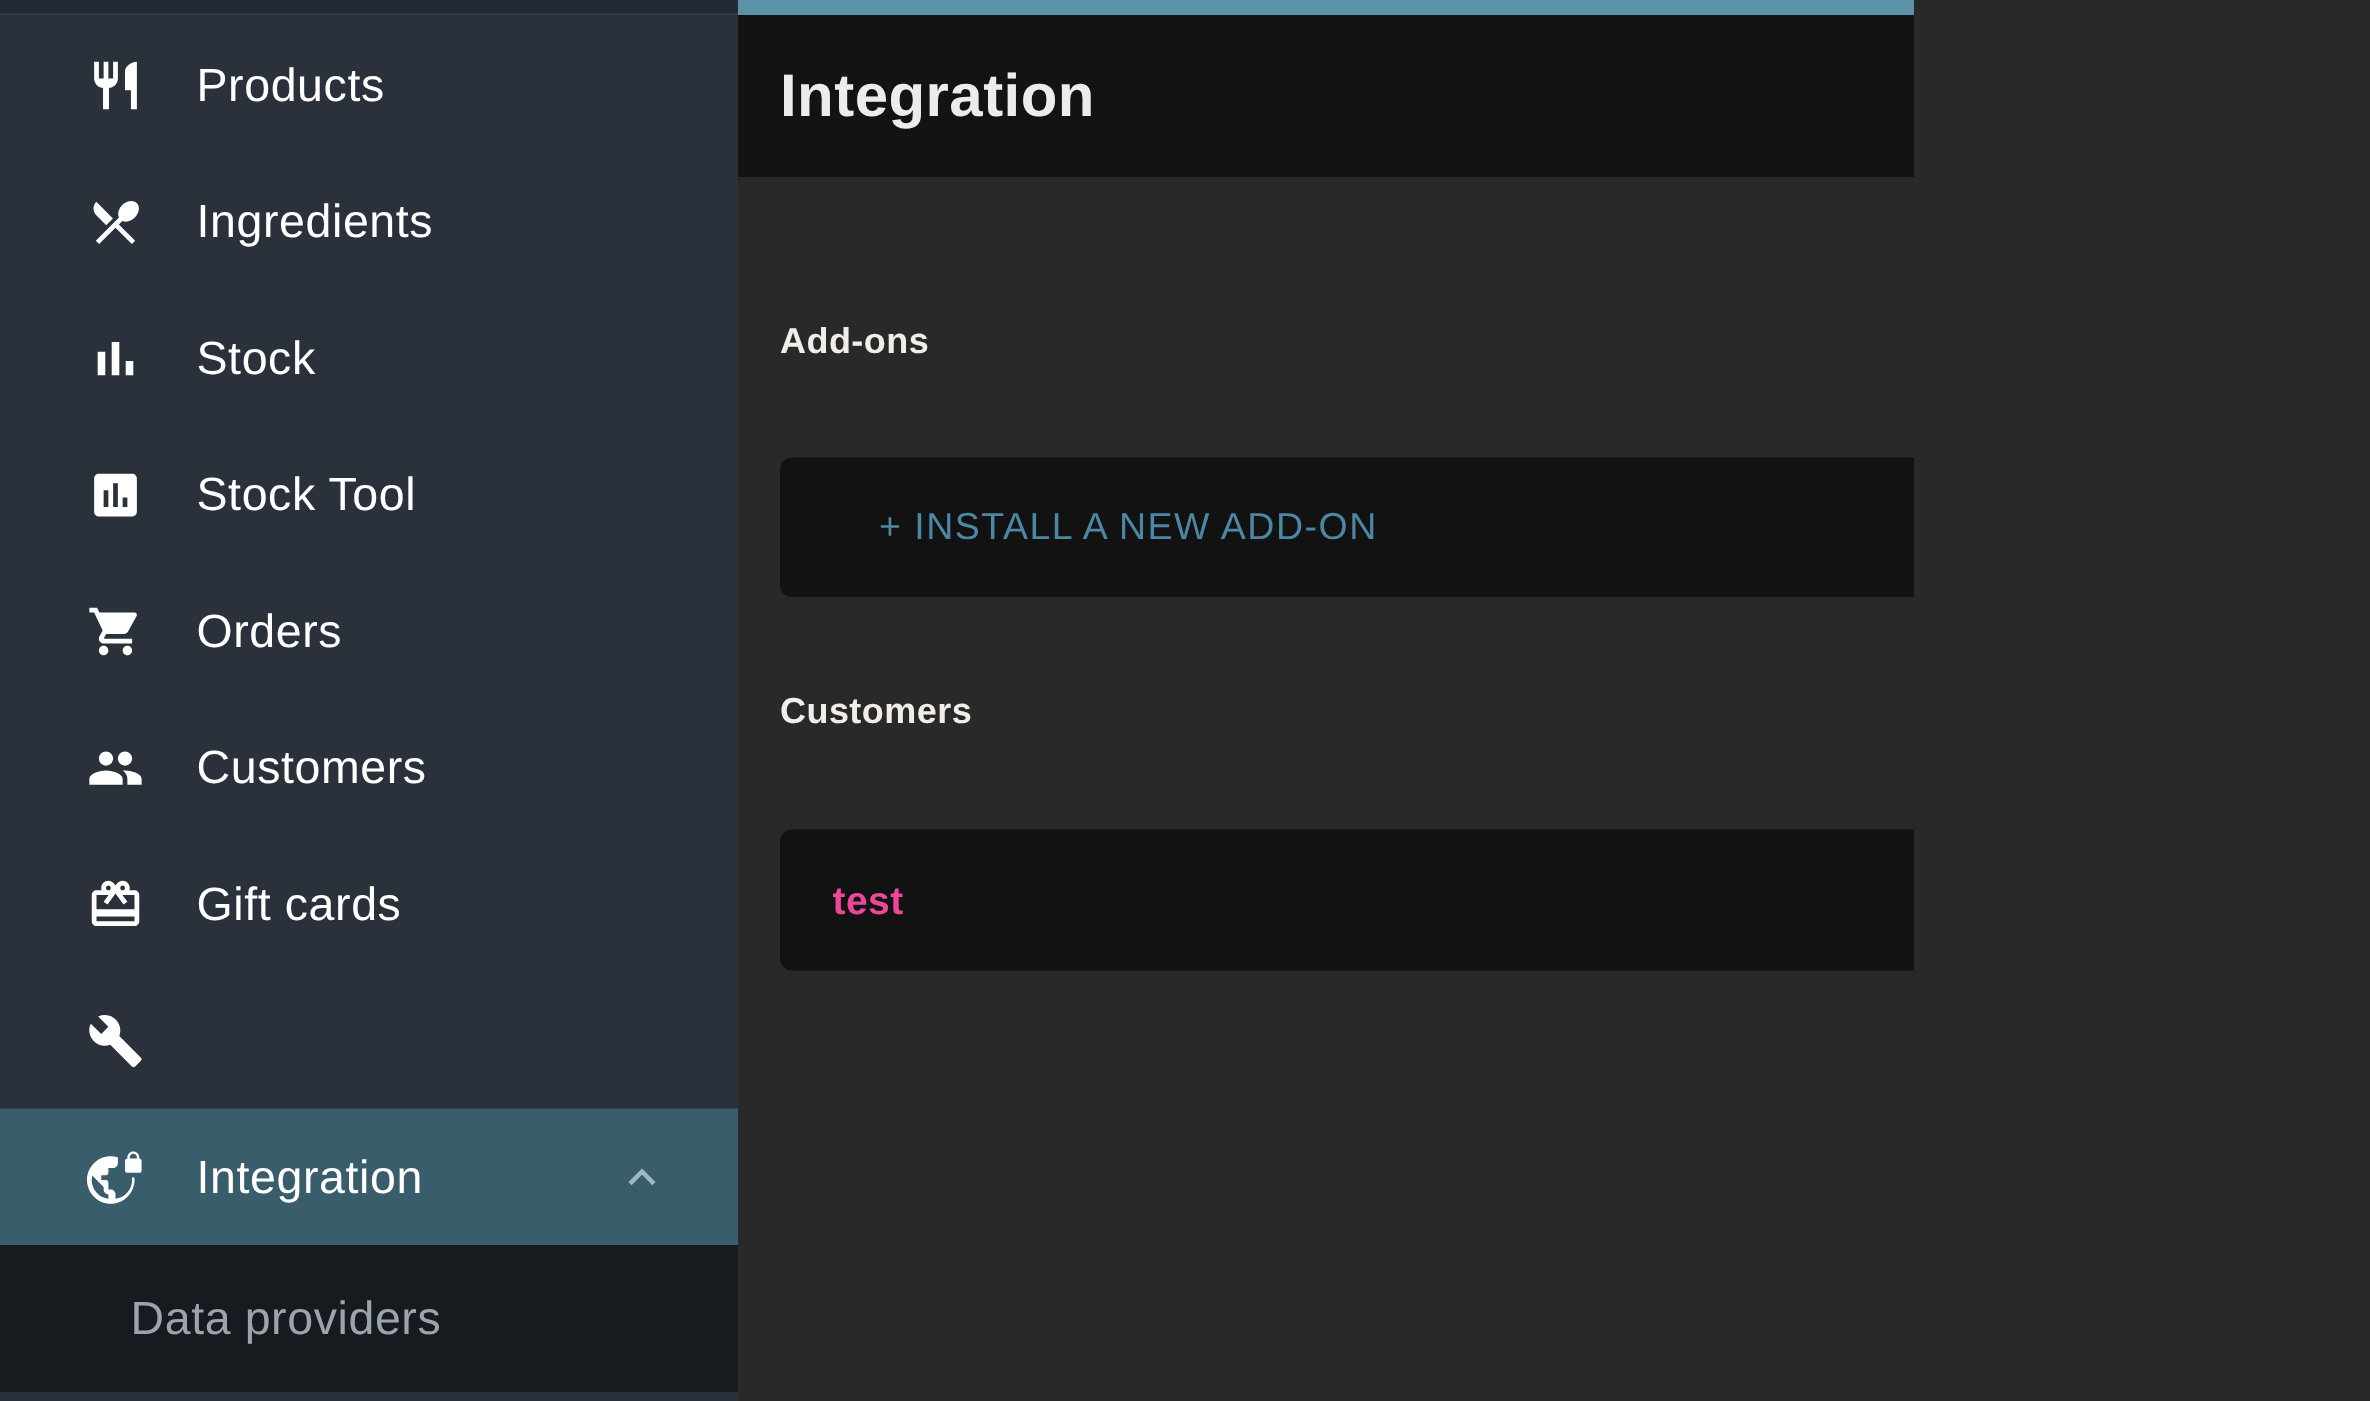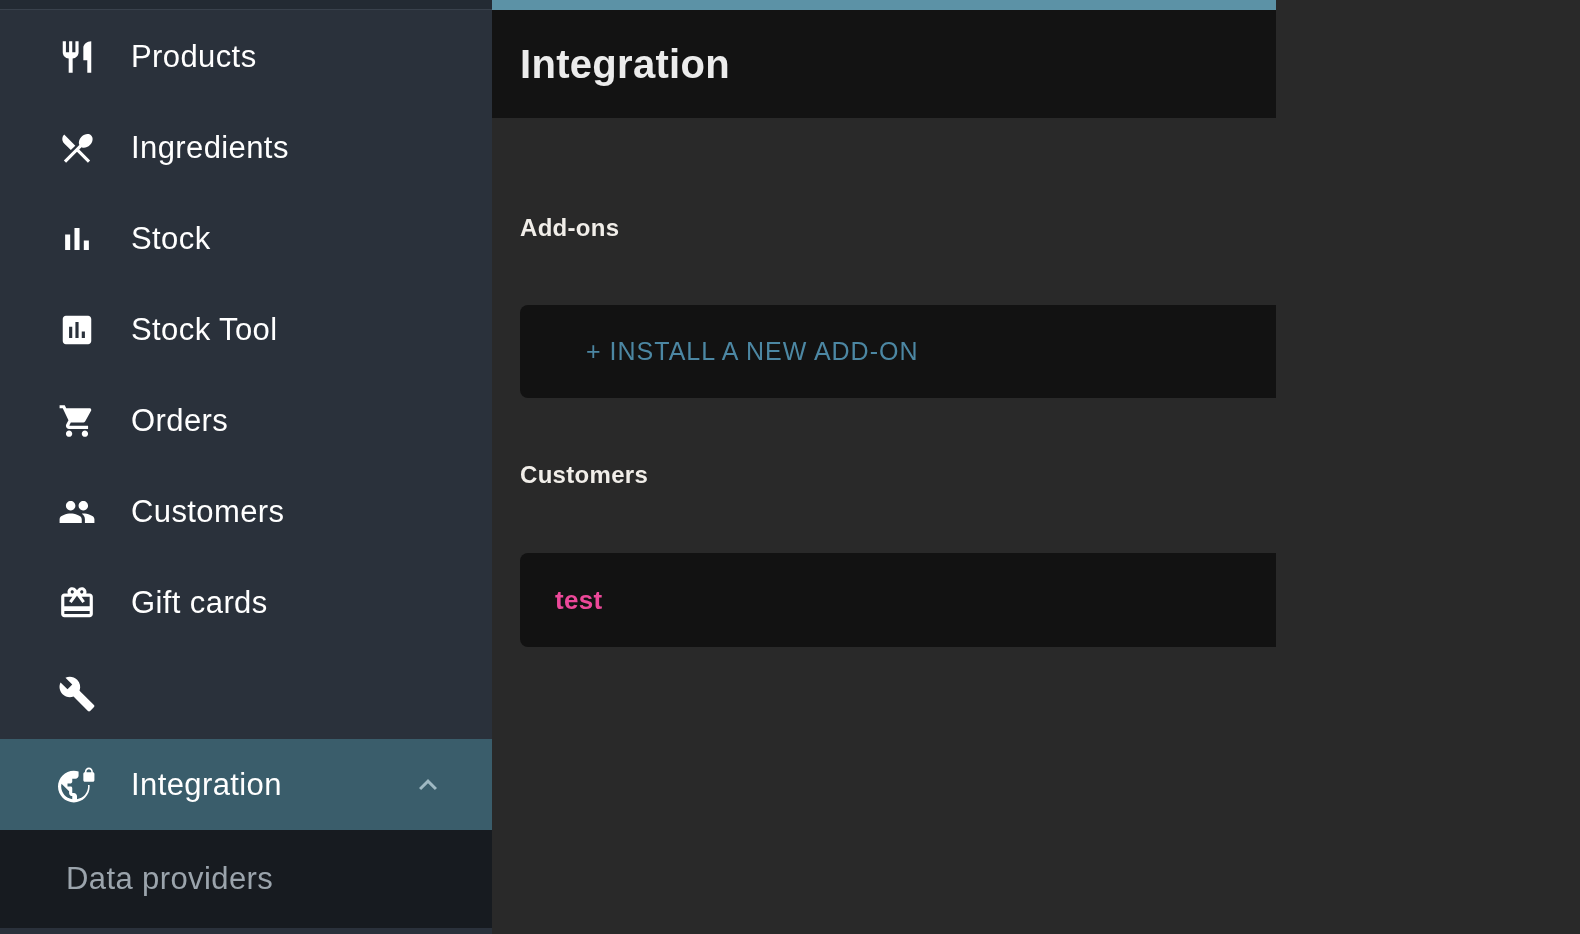--- a/index.html
+++ b/index.html
@@ -45,21 +45,21 @@
   .nav-item .spacer { flex: 1; }
   .chevron-box {
     width: 36px; height: 36px; margin-right: 46px;
     display: flex; align-items: center; justify-content: center;
   }
   .chevron-box svg { width: 36px; height: 36px; fill: #9fb9c3; }
   .nav-subitem {
     height: 98px;
     background: #171b20;
     display: flex; align-items: center;
-    padding-left: 66px;
+    padding-left: 87px;
     cursor: pointer;
   }
   .nav-subitem .nav-label { color: #9ba4ac; font-weight: 400; }
 
   
   .main {
     position: absolute; left: 492px; top: 0;
     width: 1088px; height: 934px;
     background: #292929;
   }

